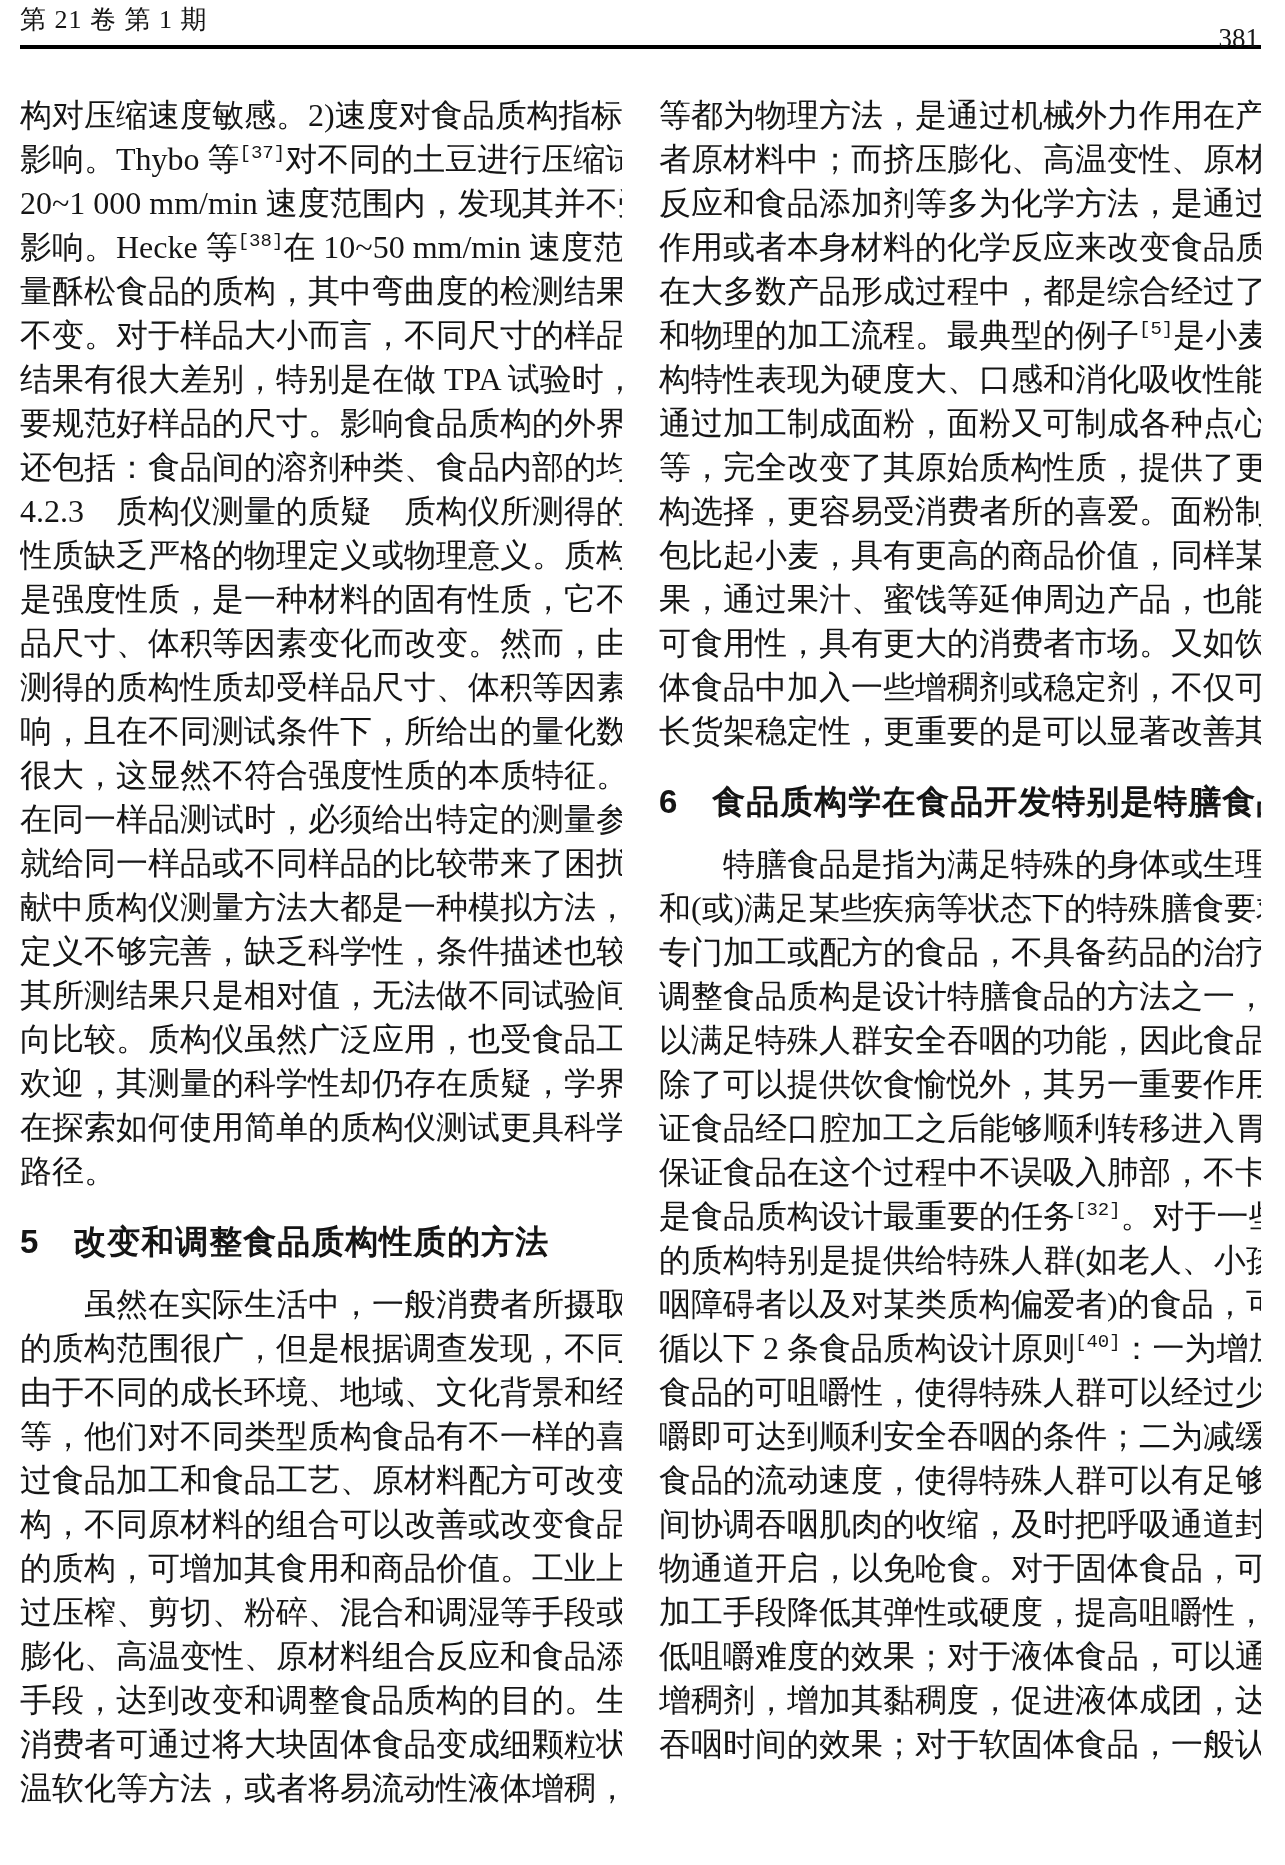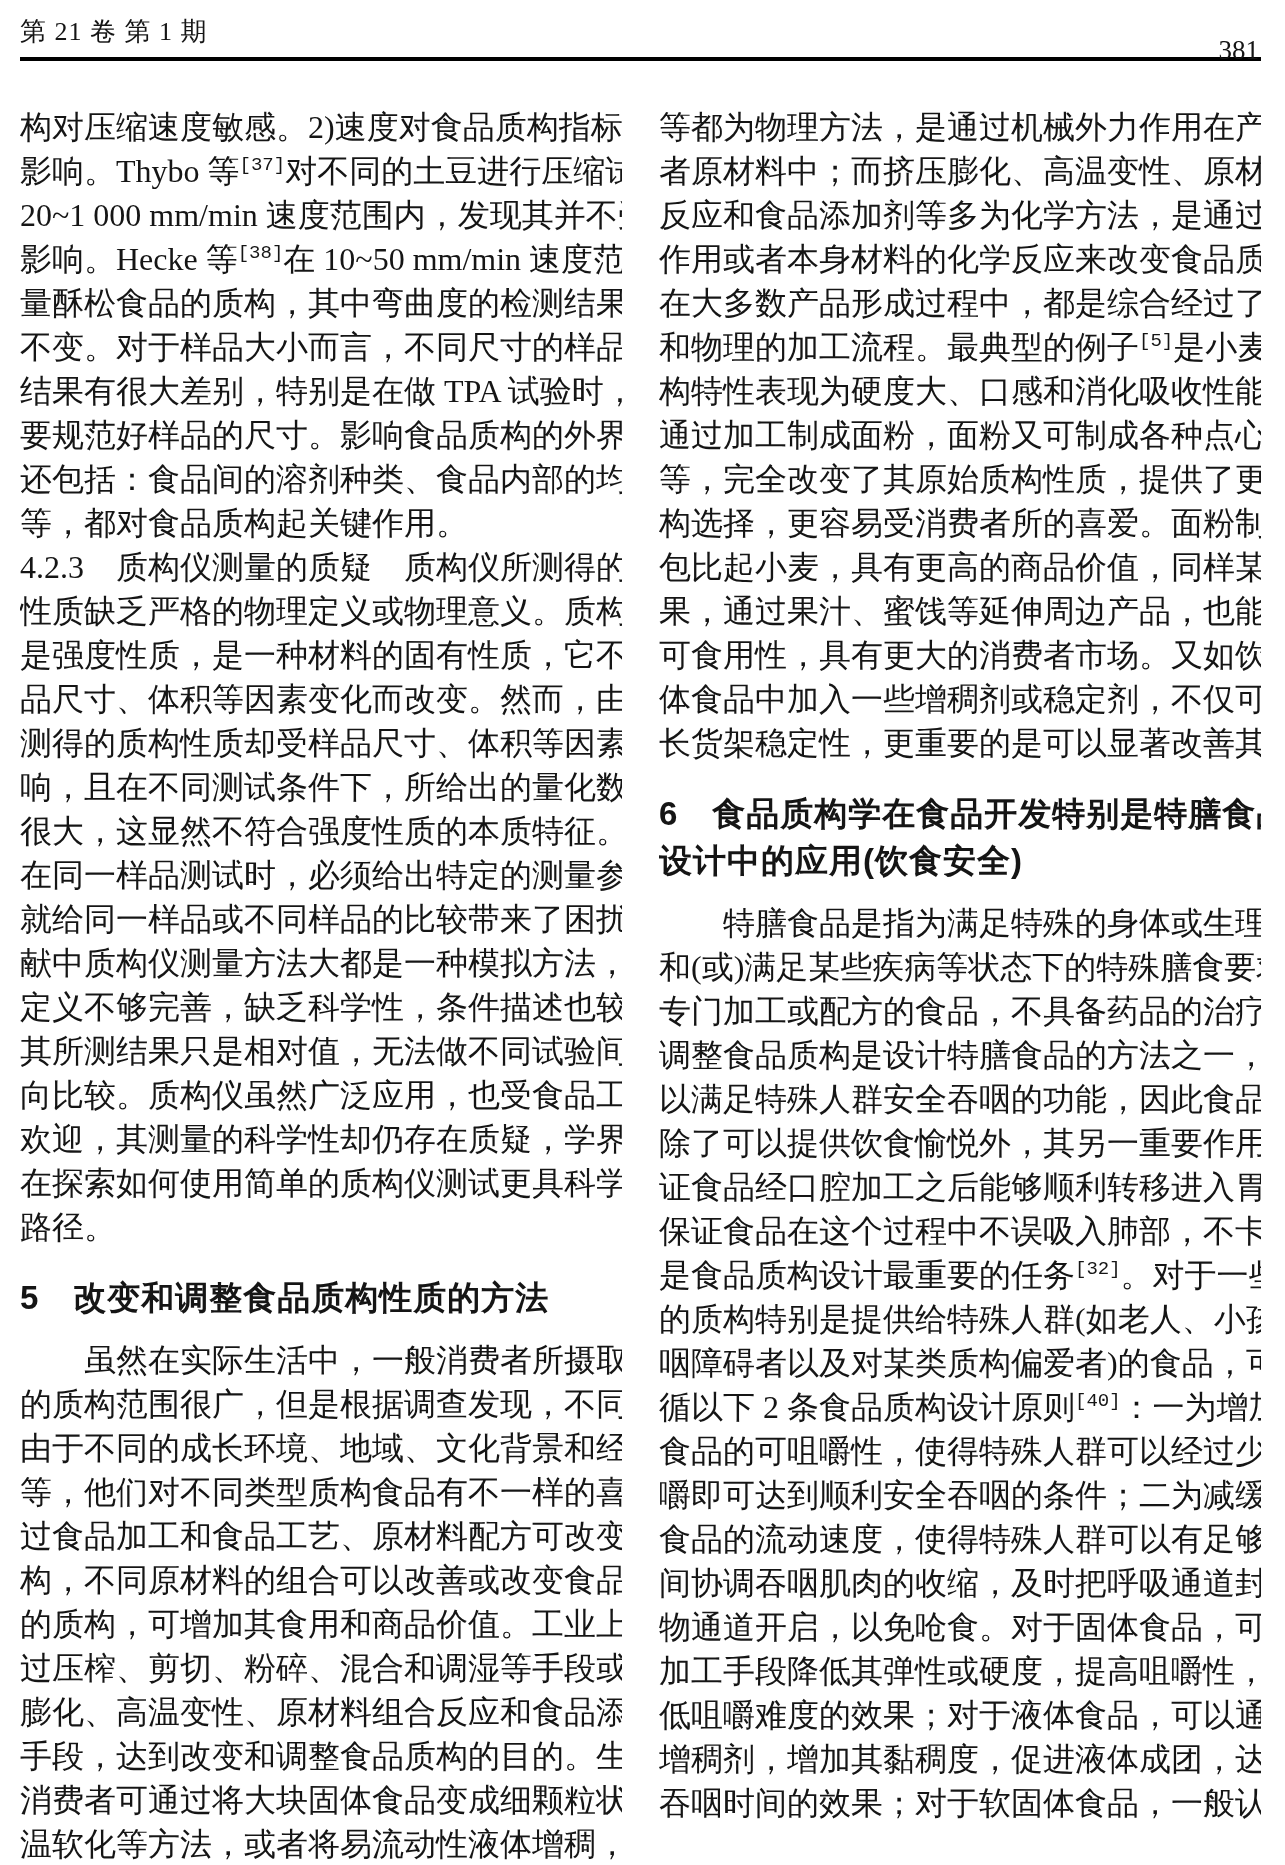--- a/index.html
+++ b/index.html
@@ -12,21 +12,21 @@
     height: 1865px;
     overflow: hidden;
     font-family: "Liberation Serif", "DejaVu Serif", serif;
     color: #151515;
     position: relative;
   }
   .page {
     box-sizing: border-box;
     width: 1285px;
     height: 1865px;
-    padding: 12px 24px 0 20px;
+    padding: 0 24px 0 20px;
     border-radius: 27px;
   }
   
   .page-header {
     position: relative;
     height: 40px;
     font-size: 26px;
     line-height: 40px;
   }
   .hdr-left {
@@ -119,21 +119,20 @@
         <div class="para">
           <div class="line">构对压缩速度敏感。2)速度对食品质构指标没有</div>
           <div class="line">影响。Thybo 等<sup>[37]</sup>对不同的土豆进行压缩试验，在</div>
           <div class="line">20~1 000 mm/min 速度范围内，发现其并不受速度</div>
           <div class="line">影响。Hecke 等<sup>[38]</sup>在 10~50 mm/min 速度范围内，测</div>
           <div class="line">量酥松食品的质构，其中弯曲度的检测结果几乎</div>
           <div class="line">不变。对于样品大小而言，不同尺寸的样品的测试</div>
           <div class="line">结果有很大差别，特别是在做 TPA 试验时，一定</div>
           <div class="line">要规范好样品的尺寸。影响食品质构的外界条件</div>
           <div class="line">还包括：食品间的溶剂种类、食品内部的均一性</div>
-          <div class="line end">等，都对食品质构起关键作用。</div>
         </div>
         <div class="para">
           <div class="line">4.2.3　质构仪测量的质疑　质构仪所测得的质构</div>
           <div class="line">性质缺乏严格的物理定义或物理意义。质构性质</div>
           <div class="line">是强度性质，是一种材料的固有性质，它不会因食</div>
           <div class="line">品尺寸、体积等因素变化而改变。然而，由质构仪</div>
           <div class="line">测得的质构性质却受样品尺寸、体积等因素的影</div>
           <div class="line">响，且在不同测试条件下，所给出的量化数值波动</div>
           <div class="line">很大，这显然不符合强度性质的本质特征。因此，</div>
           <div class="line">在同一样品测试时，必须给出特定的测量参数，这</div>
@@ -177,21 +176,20 @@
           <div class="line">等，完全改变了其原始质构性质，提供了更多的质</div>
           <div class="line">构选择，更容易受消费者所的喜爱。面粉制成的面</div>
           <div class="line">包比起小麦，具有更高的商品价值，同样某些水</div>
           <div class="line">果，通过果汁、蜜饯等延伸周边产品，也能提高其</div>
           <div class="line">可食用性，具有更大的消费者市场。又如饮料等流</div>
           <div class="line">体食品中加入一些增稠剂或稳定剂，不仅可以延</div>
           <div class="line">长货架稳定性，更重要的是可以显著改善其口感，</div>
         </div>
         <div class="heading">
           <div class="heading-line">6　食品质构学在食品开发特别是特膳食品</div>
-          <div class="heading-line">设计中的应用(饮食安全)</div>
         </div>
         <div class="para">
           <div class="line indent">特膳食品是指为满足特殊的身体或生理状况</div>
           <div class="line">和(或)满足某些疾病等状态下的特殊膳食要求，</div>
           <div class="line">专门加工或配方的食品，不具备药品的治疗功能。</div>
           <div class="line">调整食品质构是设计特膳食品的方法之一，它可</div>
           <div class="line">以满足特殊人群安全吞咽的功能，因此食品质构</div>
           <div class="line">除了可以提供饮食愉悦外，其另一重要作用是保</div>
           <div class="line">证食品经口腔加工之后能够顺利转移进入胃腔，</div>
           <div class="line">保证食品在这个过程中不误吸入肺部，不卡喉咙，</div>

